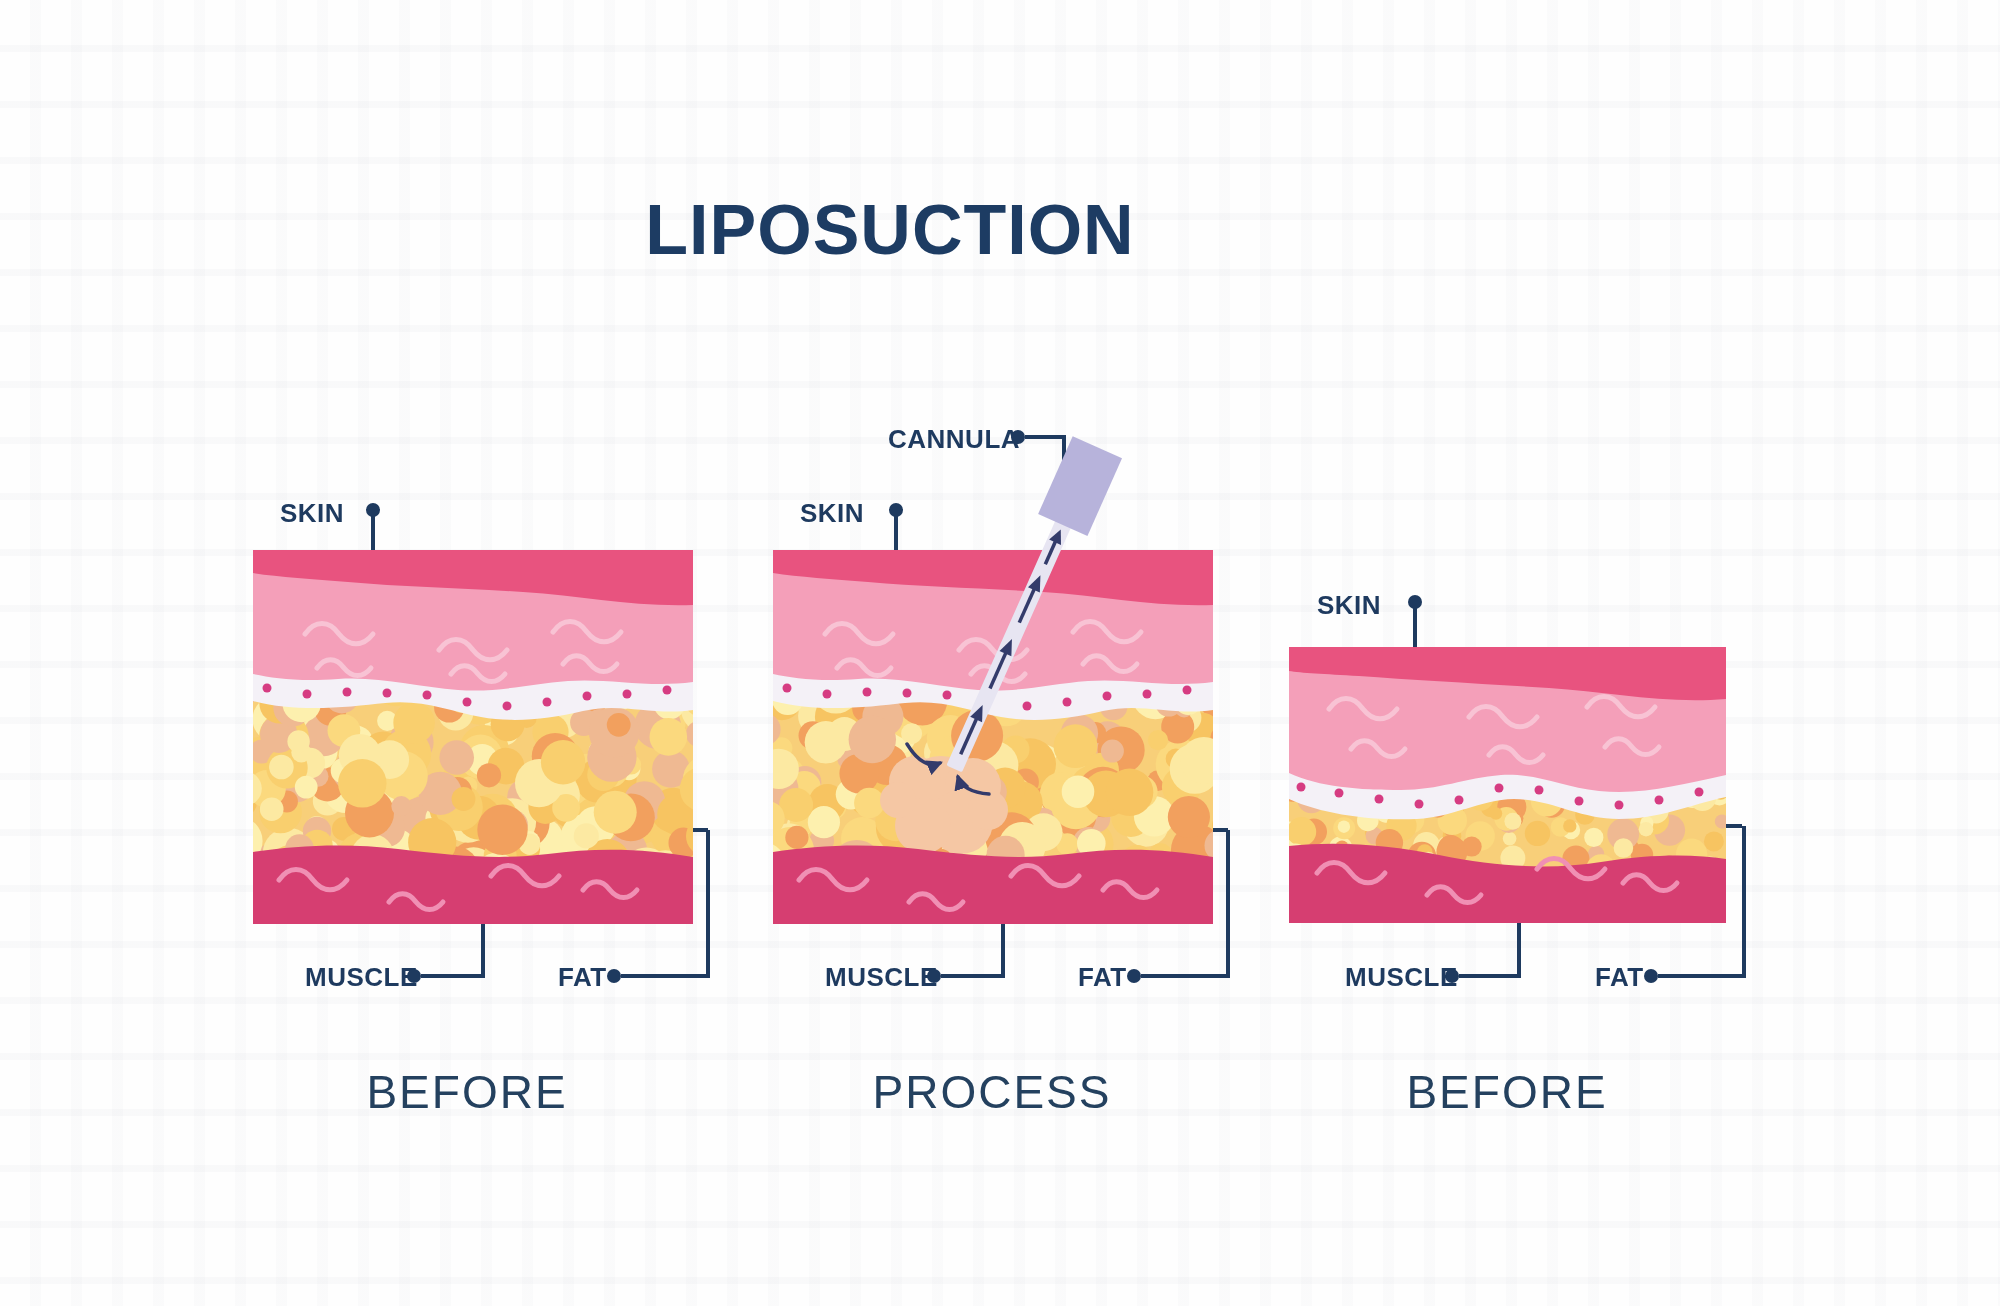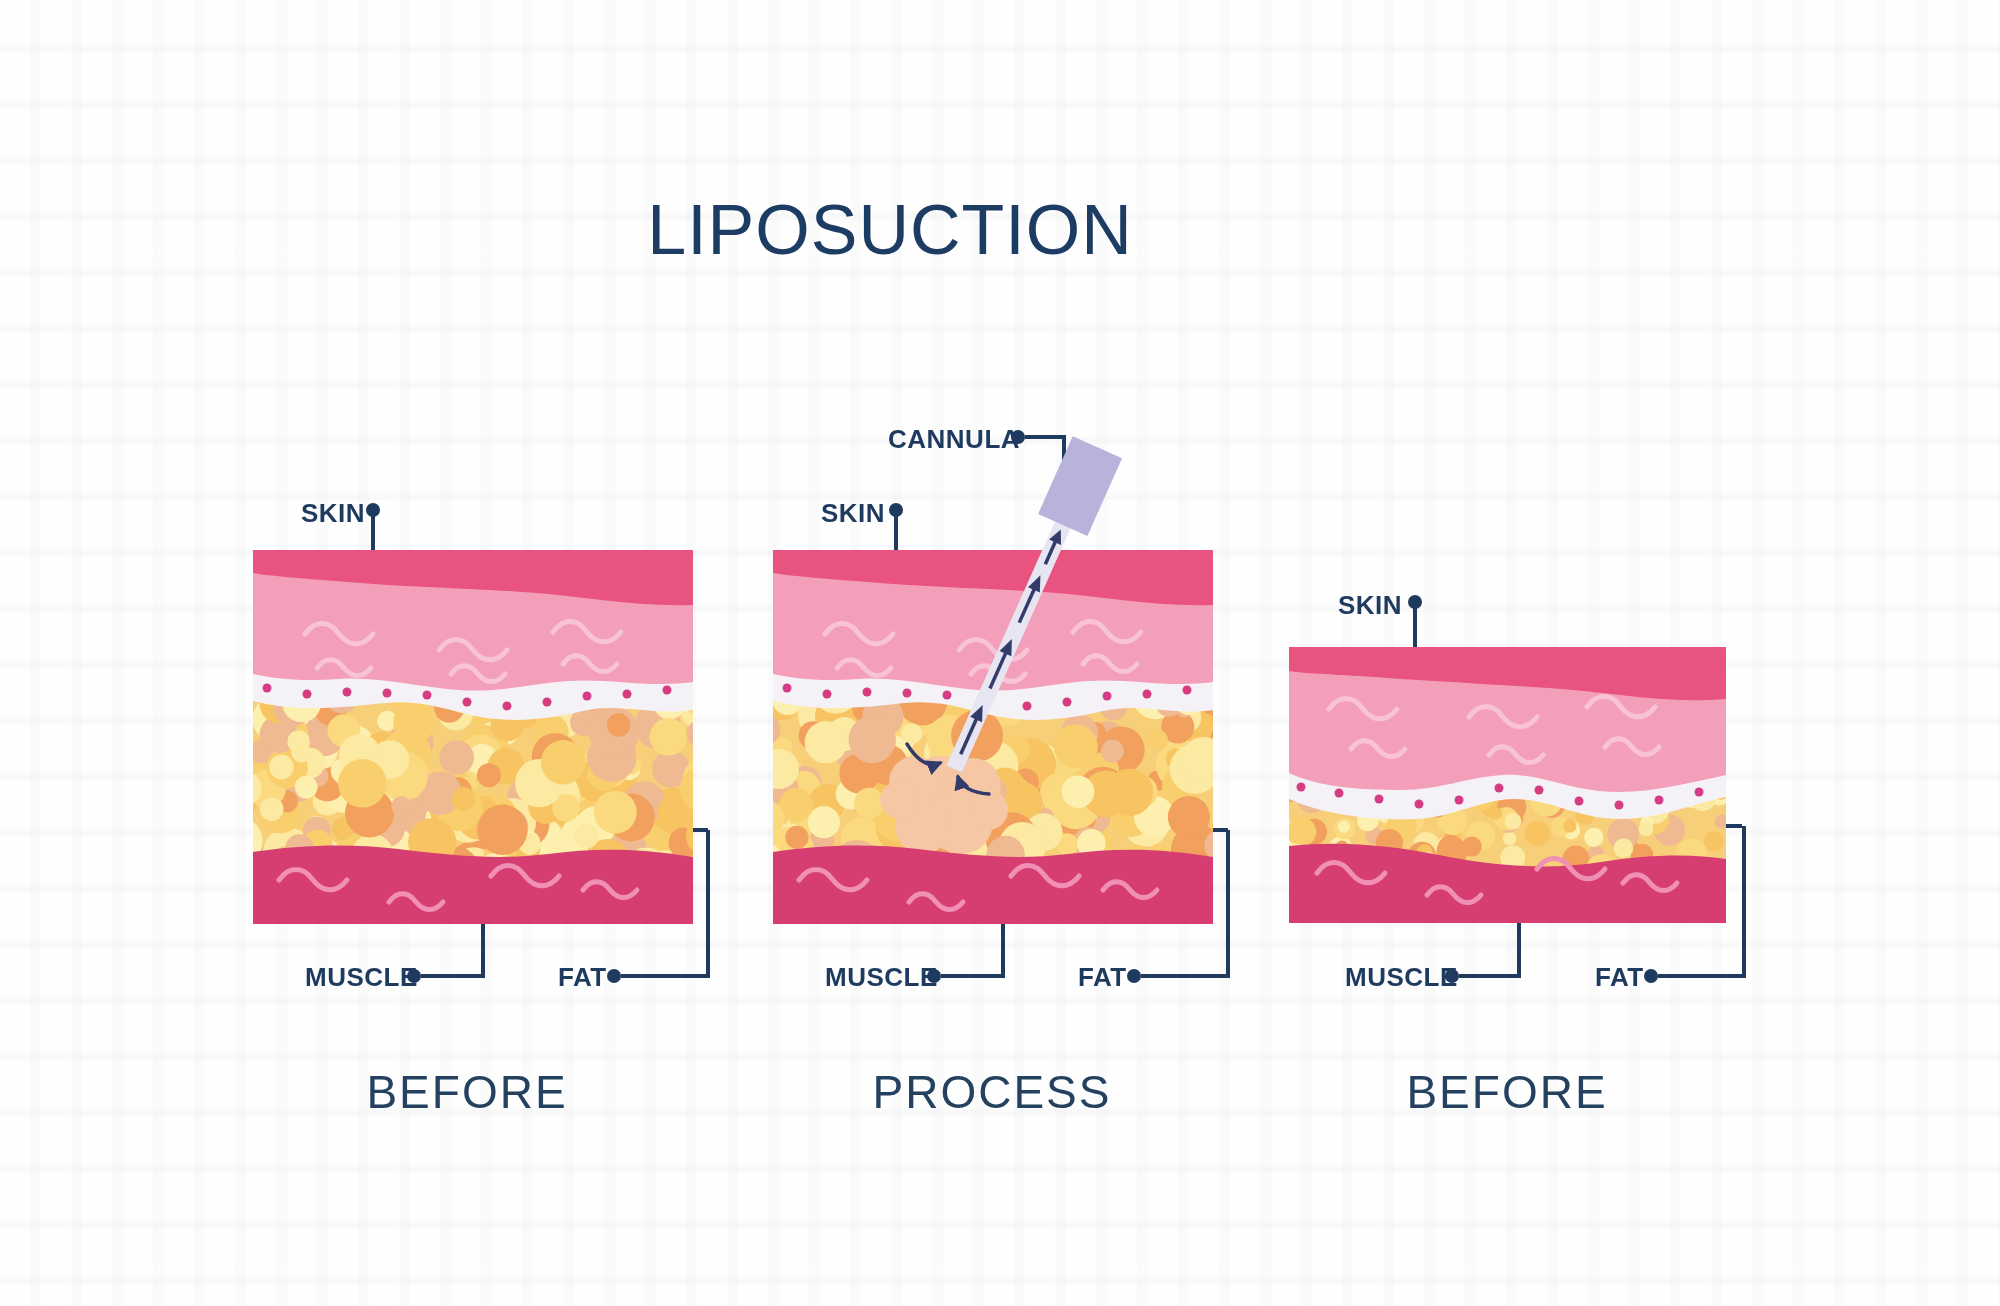--- a/index.html
+++ b/index.html
@@ -12,29 +12,29 @@
     width:2000px;height:1306px;
     overflow:hidden;
     background:
       repeating-linear-gradient(0deg, transparent 0 22px, rgba(150,156,172,0.05) 22px 29px, transparent 29px 56px),
       repeating-linear-gradient(90deg, transparent 0 30px, rgba(150,156,172,0.035) 30px 41px),
       #fefefe;
   }
   .title{
     position:absolute;left:0;top:190px;width:1780px;
     text-align:center;
-    font-size:70px;font-weight:normal;letter-spacing:1px;
+    font-size:70px;font-weight:bold;letter-spacing:1px;
     color:#1d3c63;
   }
   .lbl{
     position:absolute;
     font-size:26px;font-weight:bold;letter-spacing:0.5px;
     color:#1e3a5f;white-space:nowrap;
   }
-  .lbl.r{text-align:right;}
+  .lbl.r{text-align:left;}
   .dot{
     position:absolute;width:14px;height:14px;border-radius:50%;
     background:#1e3a5f;
   }
   .hline,.vline,.hstub{position:absolute;background:#1e3a5f;}
   .hline,.hstub{height:4px;}
   .vline{width:4px;}
   .caption{
     position:absolute;width:400px;text-align:center;
     font-size:46px;font-weight:400;letter-spacing:2px;

